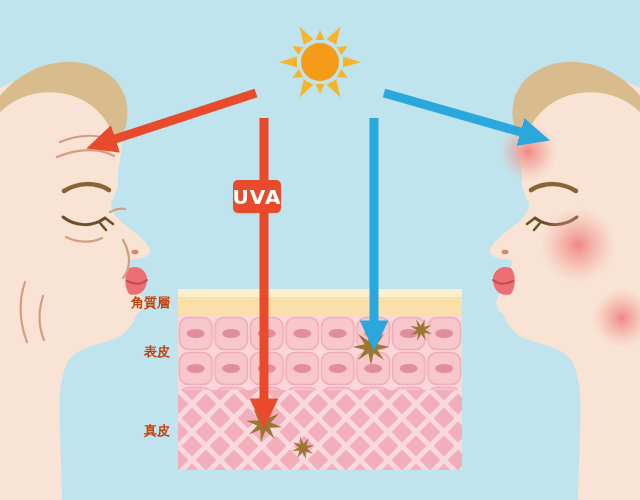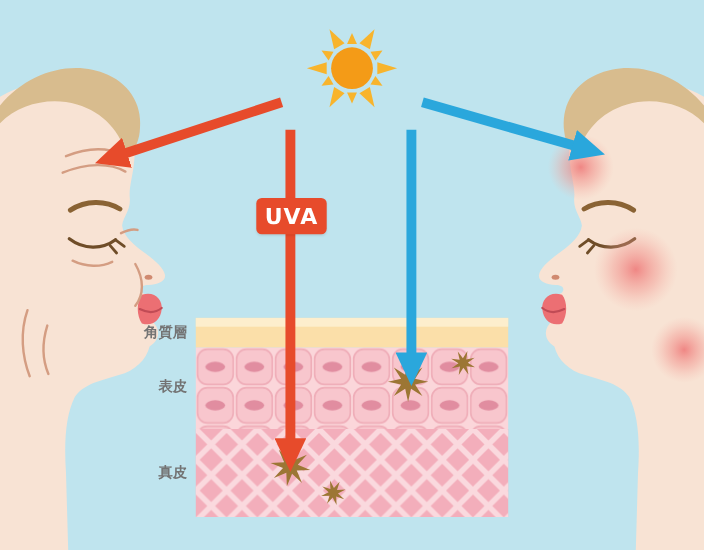--- a/index.html
+++ b/index.html
@@ -1,29 +1,29 @@
 <!DOCTYPE html>
 <html style="--background: #bfe4ee; --uva: #e74b2b; --uvb: #2aa7dc; --sun-core: #f49b17; --sun-rays: #f8b42c; --face-skin: #f8e3d4; --hair: #d8bc8e; --stratum-corneum-fill: #fbdfa9; --epidermis-fill: #fbd6da; --skin-cell: #f8c6cd; --cell-nucleus: #e18da0; --dermis-fill: #f3aebb; --dermis-lattice: #fad9de; --uv-damage: #9c7634; --sunburn: #ef7d7d;"><head>
 <meta charset="utf-8">
 <style>
   * { margin:0; padding:0; box-sizing:border-box; }
   html,body { width:640px; height:500px; overflow:hidden; font-family:"DejaVu Sans",sans-serif; }
   .stage { position:relative; width:640px; height:500px; background:var(--background,#bfe4ee); }
   .stage > svg { position:absolute; left:0; top:0; }
   .badge {
-    position:absolute; width:64px; height:33px; border-radius:5px;
+    position:absolute; width:48px; height:33px; border-radius:5px;
     color:#fff; font-weight:bold; font-size:20px; letter-spacing:1px;
     display:flex; align-items:center; justify-content:center;
     box-shadow:0 1px 2px rgba(0,0,0,0.08);
   }
   .badge.uva { left:233px; top:180px; background:var(--uva,#e74b2b); }
   .badge.uvb { left:344px; top:180px; background:var(--uvb,#2aa7dc); }
   .layer-label {
     position:absolute; width:62px; text-align:right;
-    font-size:13px; font-weight:600; color:#737373; line-height:14px;
+    font-size:13px; font-weight:600; color:#c2410c; line-height:14px;
   }
   .layer-label.l1 { left:108px; top:296px; }
   .layer-label.l2 { left:108px; top:345px; }
   .layer-label.l3 { left:108px; top:424px; }
 </style>
 </head>
 <body>
 
 <div class="stage">
 

